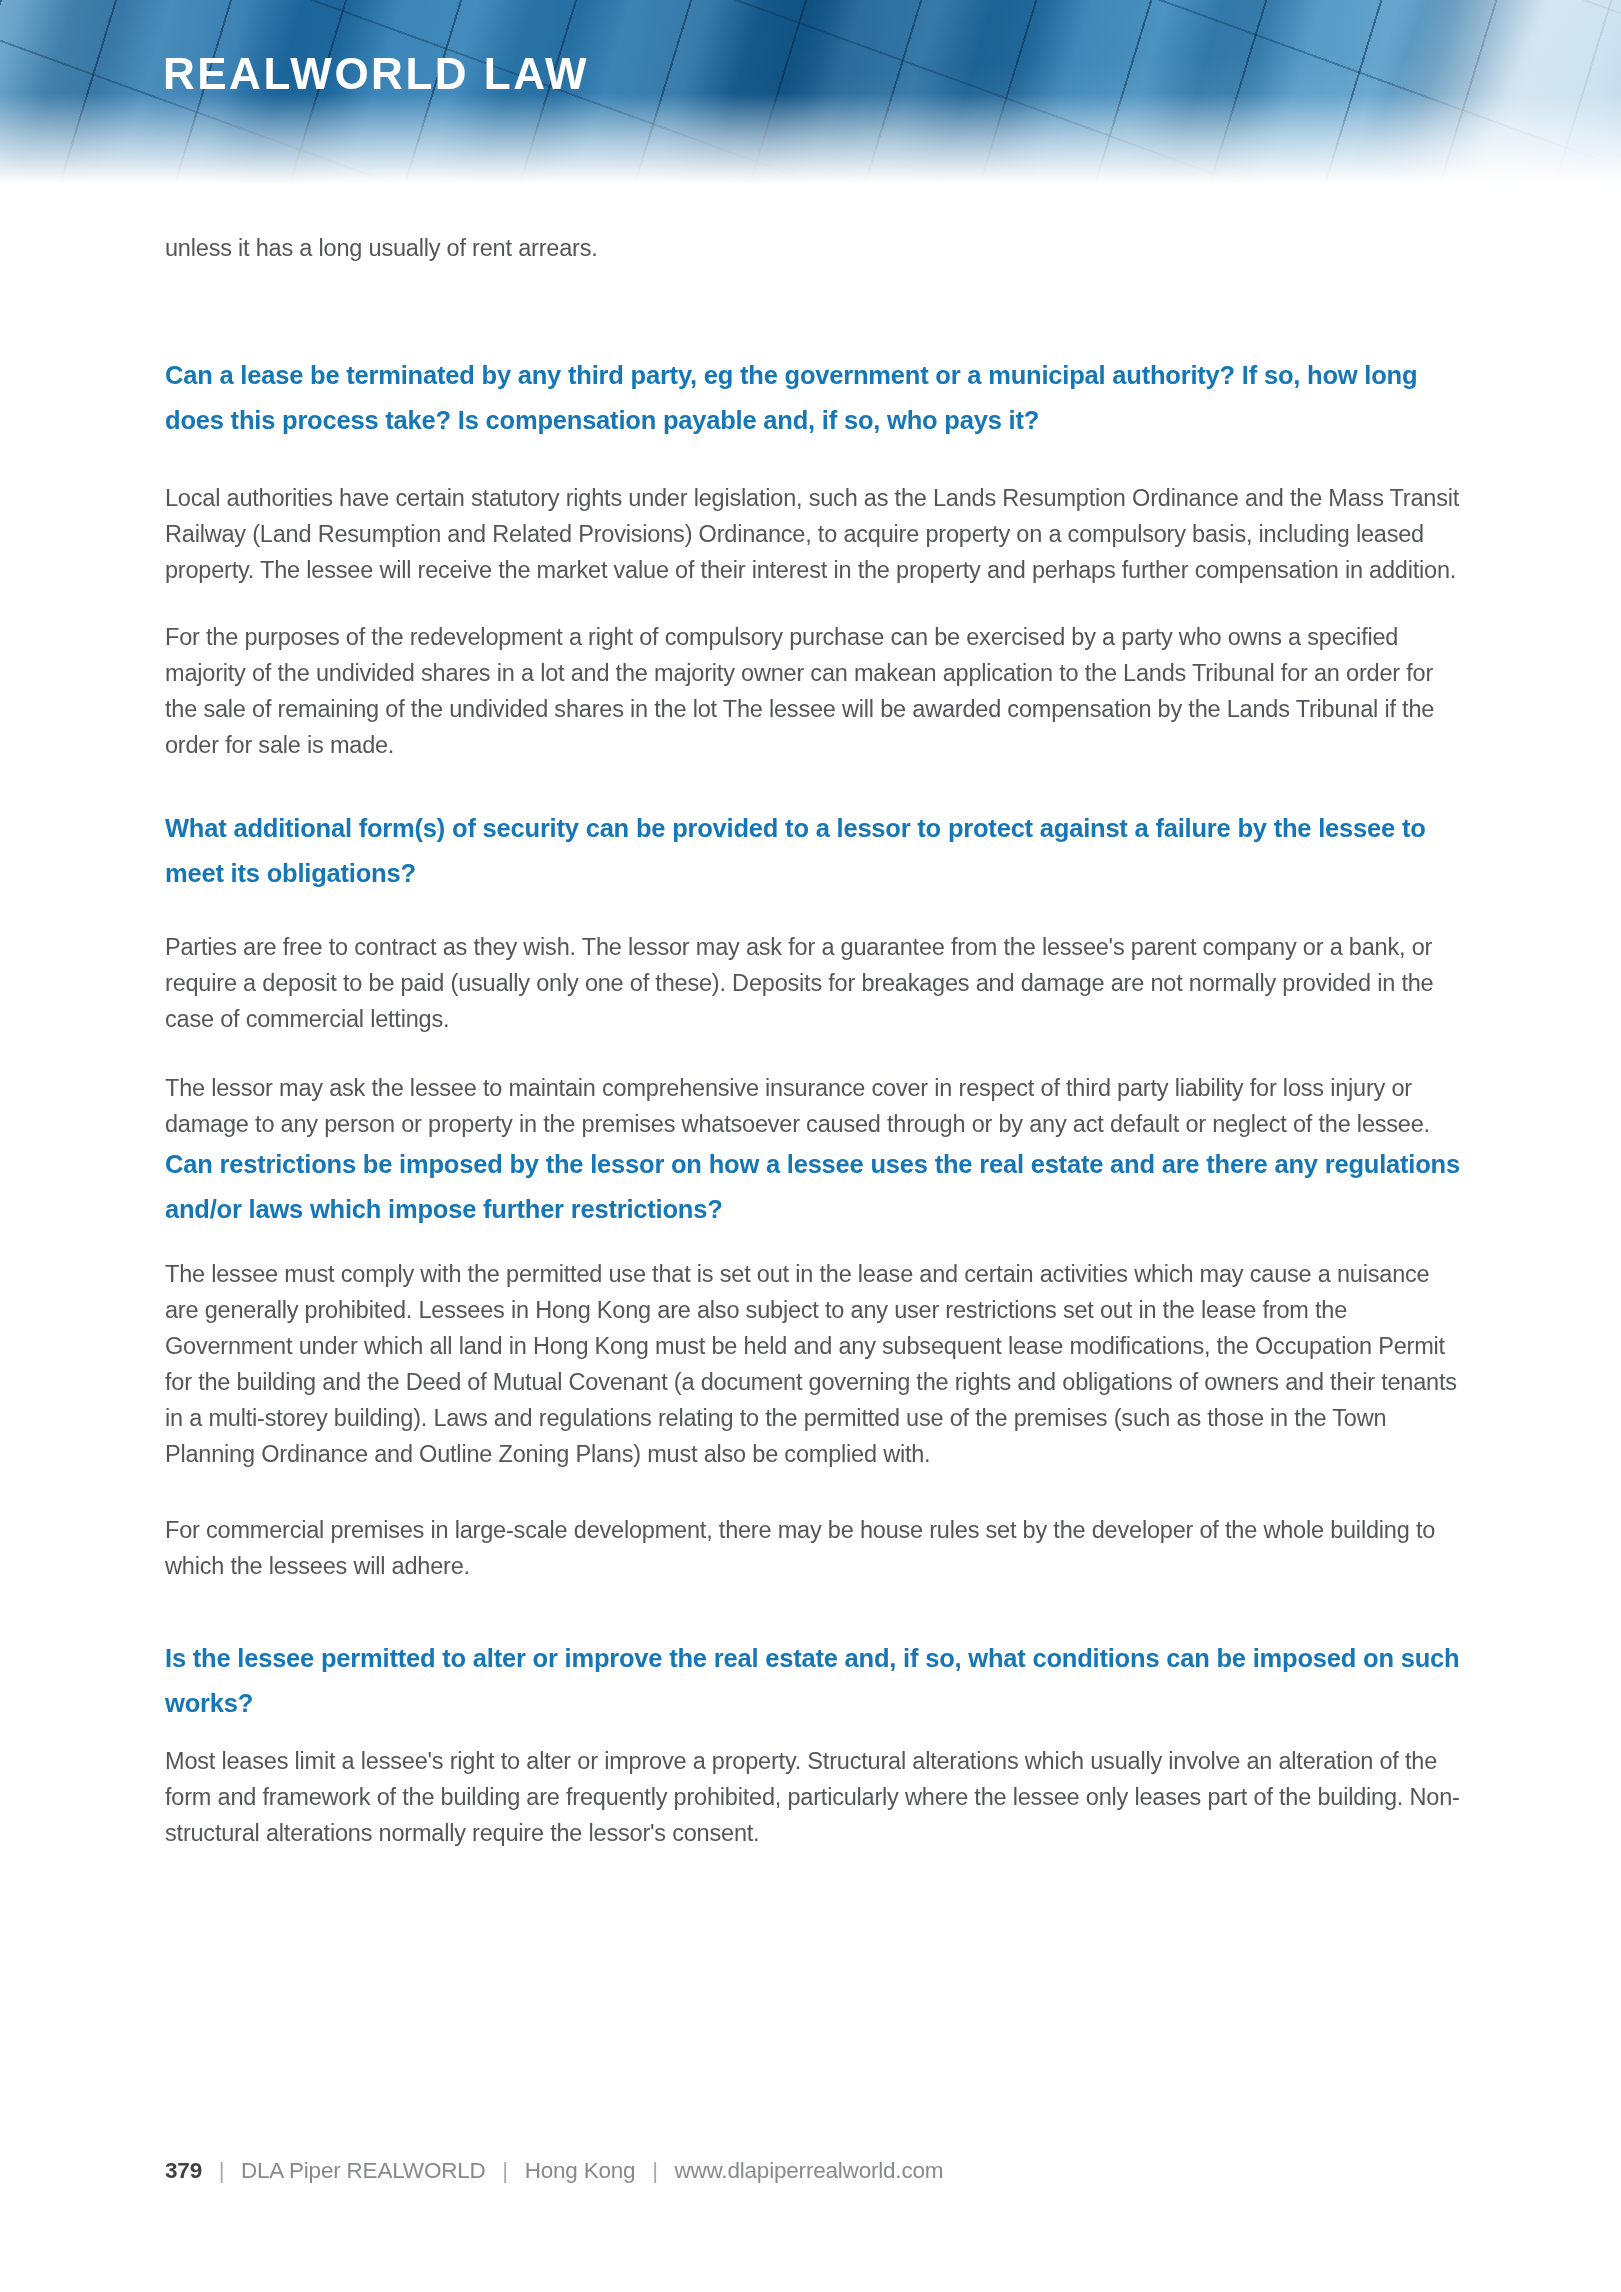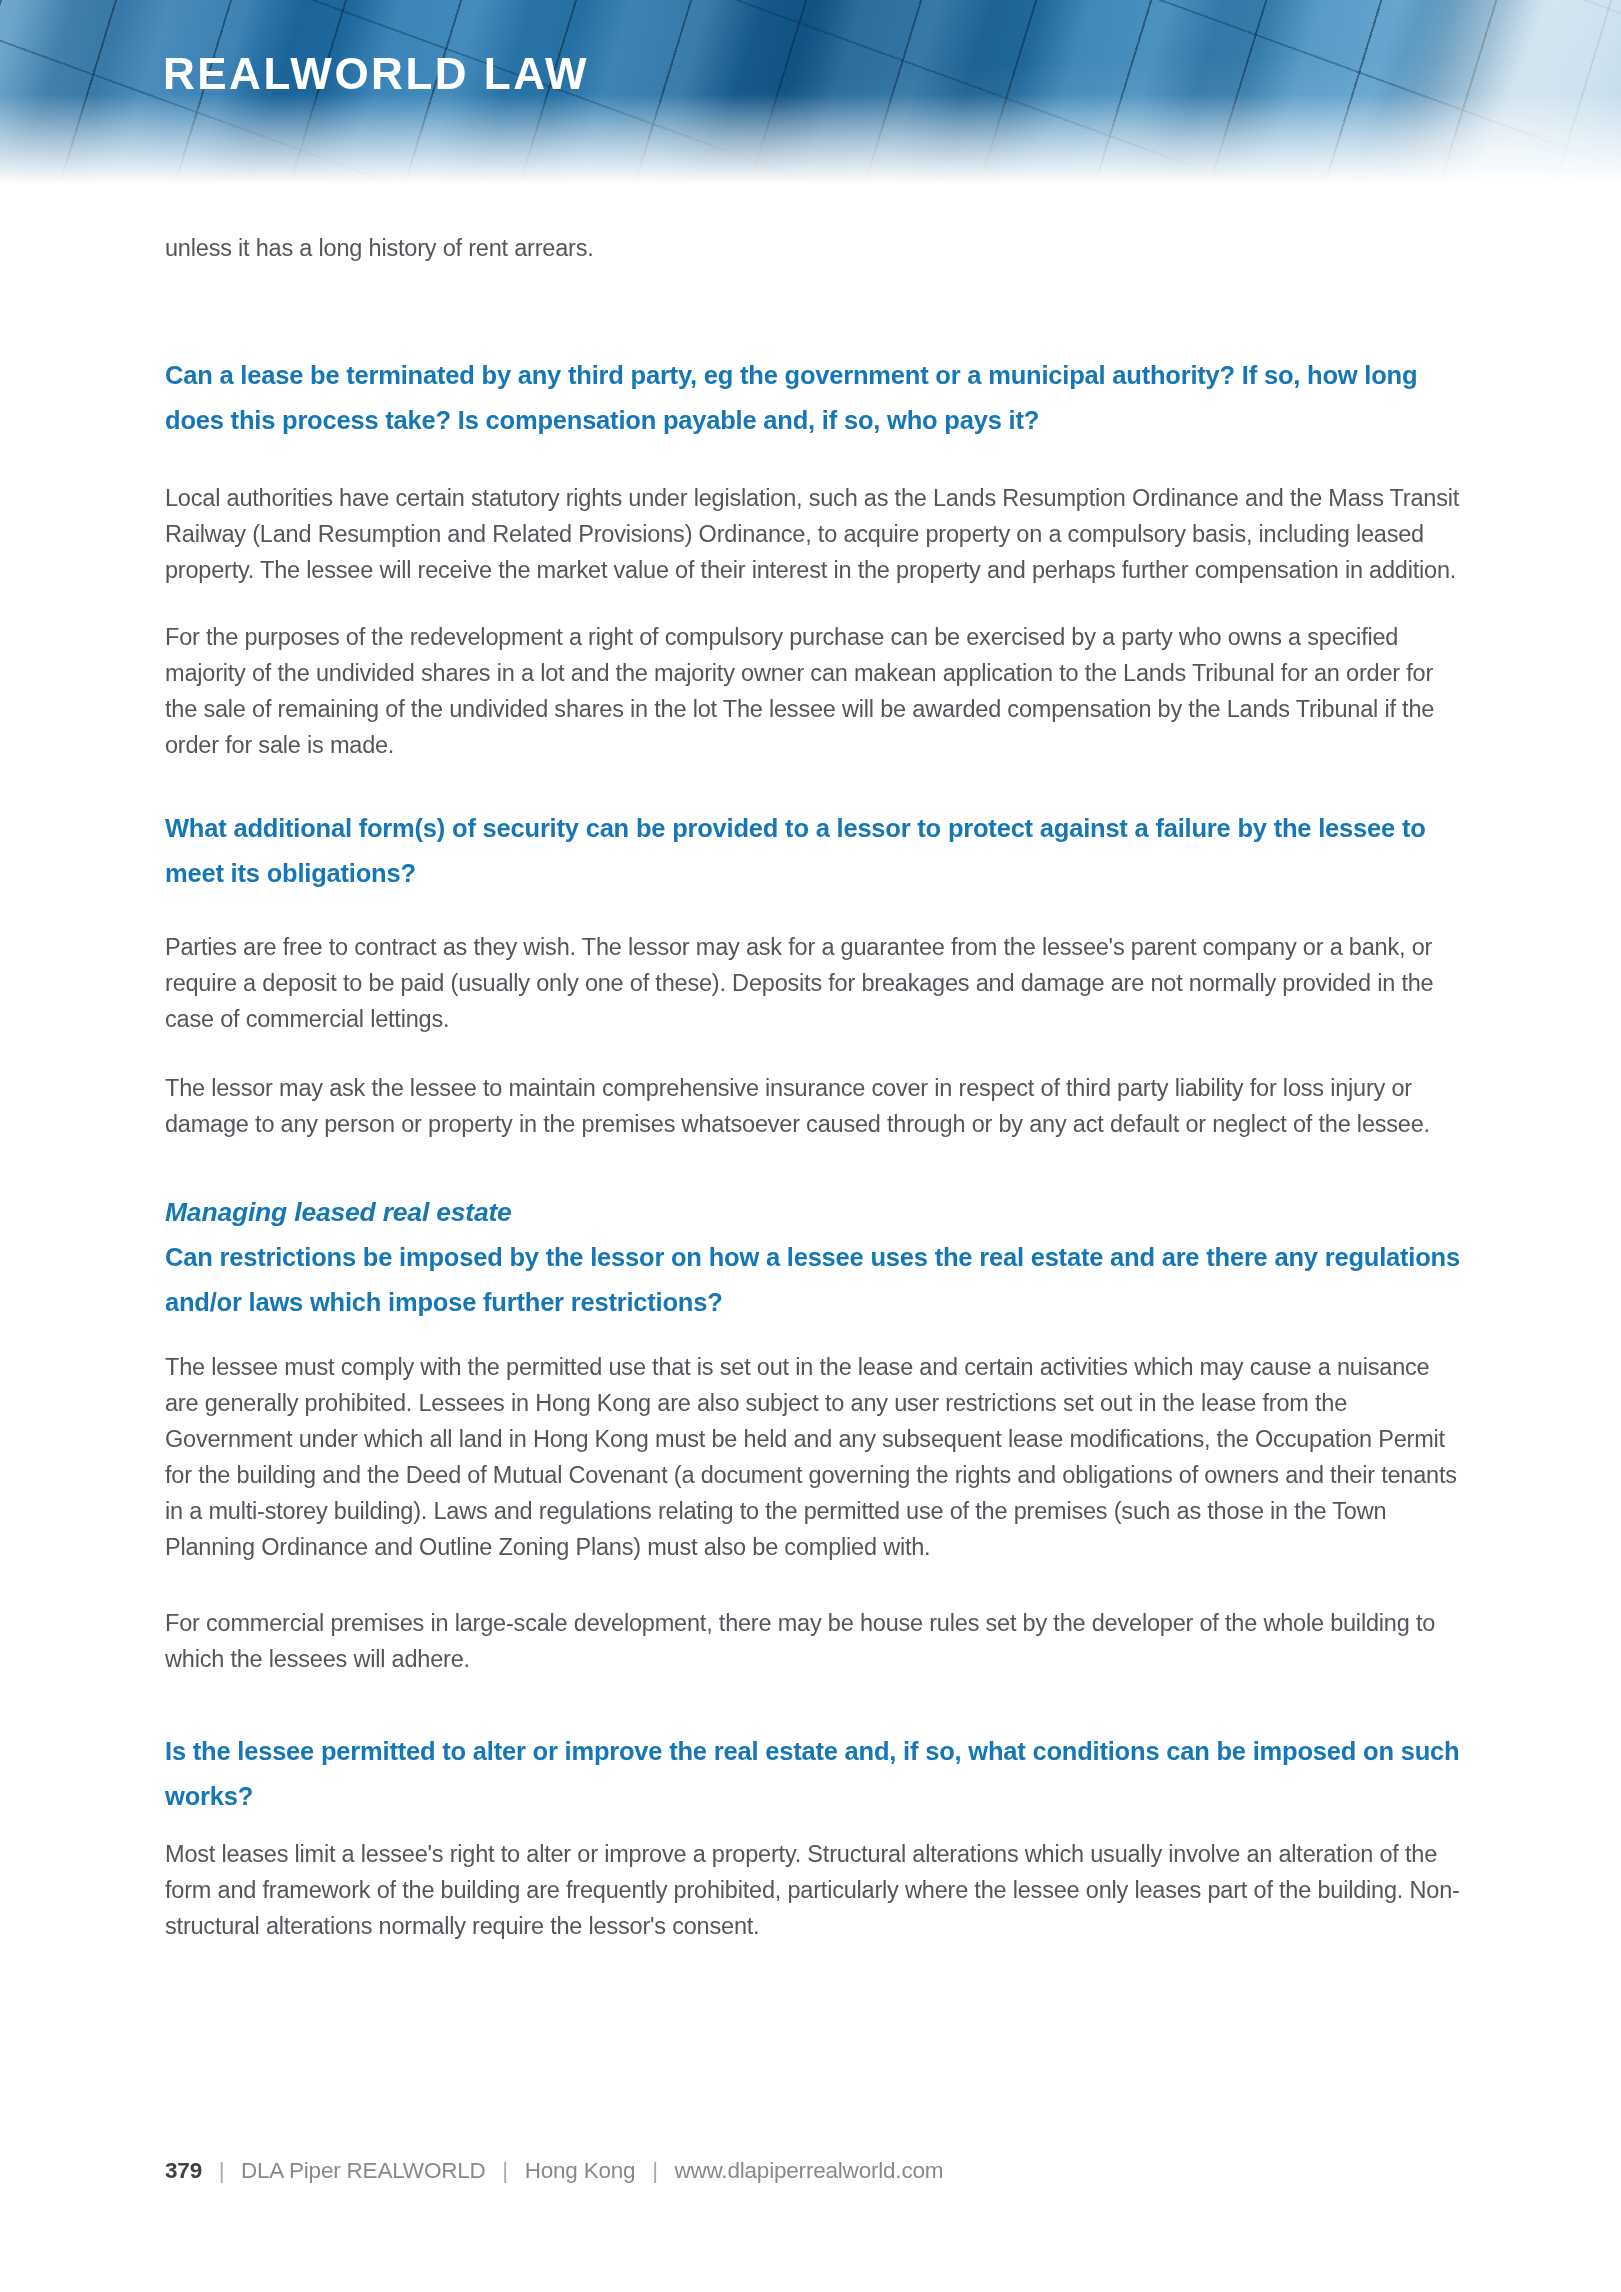--- a/index.html
+++ b/index.html
@@ -98,35 +98,34 @@
 <body>
 
 <div class="page">
 
   <div class="header">
     <div class="header-title">REALWORLD LAW</div>
   </div>
 
   <div class="content">
 
-    <p class="para" style="margin-top:34px">unless it has a long history of rent arrears.</p>
+    <p class="para" style="margin-top:34px">unless it has a long usually of rent arrears.</p>
 
     <h2 class="question" style="margin-top:87px">Can a lease be terminated by any third party, eg the government or a municipal authority? If so, how long does this process take? Is compensation payable and, if so, who pays it?</h2>
 
     <p class="para" style="margin-top:37px">Local authorities have certain statutory rights under legislation, such as the Lands Resumption Ordinance and the Mass Transit Railway (Land Resumption and Related Provisions) Ordinance, to acquire property on a compulsory basis, including leased property. The lessee will receive the market value of their interest in the property and perhaps further compensation in addition.</p>
 
     <p class="para" style="margin-top:31px">For the purposes of the redevelopment a right of compulsory purchase can be exercised by a party who owns a specified majority of the undivided shares in a lot and the majority owner can makean application to the Lands Tribunal for an order for the sale of remaining of the undivided shares in the lot The lessee will be awarded compensation by the Lands Tribunal if the order for sale is made.</p>
 
     <h2 class="question" style="margin-top:43px">What additional form(s) of security can be provided to a lessor to protect against a failure by the lessee to meet its obligations?</h2>
 
     <p class="para" style="margin-top:33px">Parties are free to contract as they wish. The lessor may ask for a guarantee from the lessee's parent company or a bank, or require a deposit to be paid (usually only one of these). Deposits for breakages and damage are not normally provided in the case of commercial lettings.</p>
 
     <p class="para" style="margin-top:33px">The lessor may ask the lessee to maintain comprehensive insurance cover in respect of third party liability for loss injury or damage to any person or property in the premises whatsoever caused through or by any act default or neglect of the lessee.</p>
 
-    <h2 class="section-title" style="margin-top:48px">Managing leased real estate</h2>
 
     <h2 class="question" style="">Can restrictions be imposed by the lessor on how a lessee uses the real estate and are there any regulations and/or laws which impose further restrictions?</h2>
 
     <p class="para" style="margin-top:23.5px">The lessee must comply with the permitted use that is set out in the lease and certain activities which may cause a nuisance are generally prohibited. Lessees in Hong Kong are also subject to any user restrictions set out in the lease from the Government under which all land in Hong Kong must be held and any subsequent lease modifications, the Occupation Permit for the building and the Deed of Mutual Covenant (a document governing the rights and obligations of owners and their tenants in a multi-storey building). Laws and regulations relating to the permitted use of the premises (such as those in the Town Planning Ordinance and Outline Zoning Plans) must also be complied with.</p>
 
     <p class="para" style="margin-top:40px">For commercial premises in large-scale development, there may be house rules set by the developer of the whole building to which the lessees will adhere.</p>
 
     <h2 class="question" style="margin-top:52px">Is the lessee permitted to alter or improve the real estate and, if so, what conditions can be imposed on such works?</h2>
 
     <p class="para" style="margin-top:17px">Most leases limit a lessee's right to alter or improve a property. Structural alterations which usually involve an alteration of the form and framework of the building are frequently prohibited, particularly where the lessee only leases part of the building. Non-structural alterations normally require the lessor's consent.</p>

